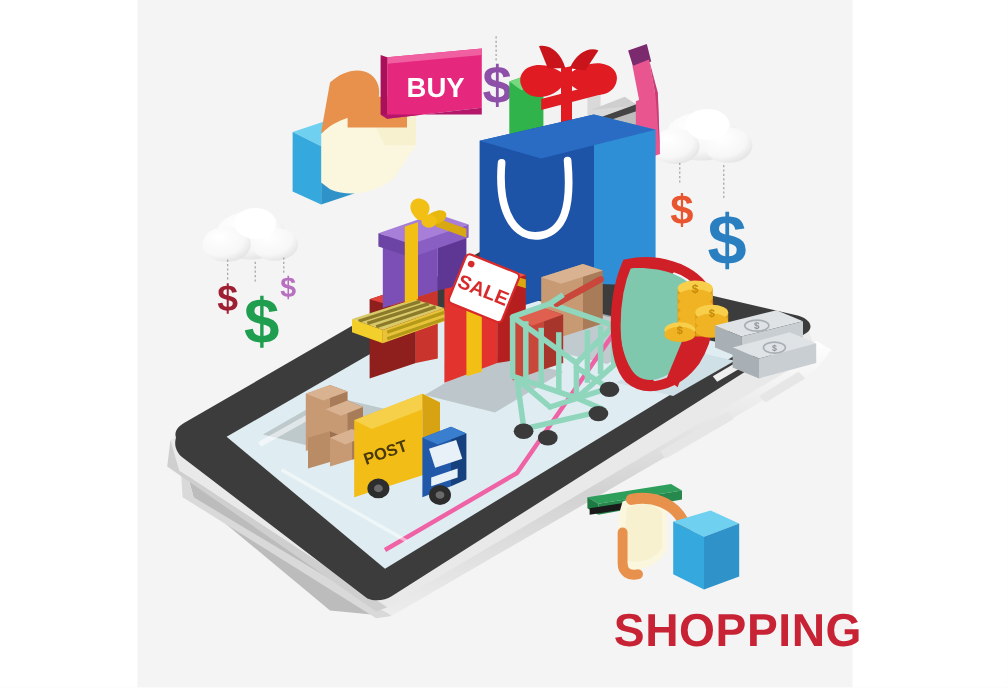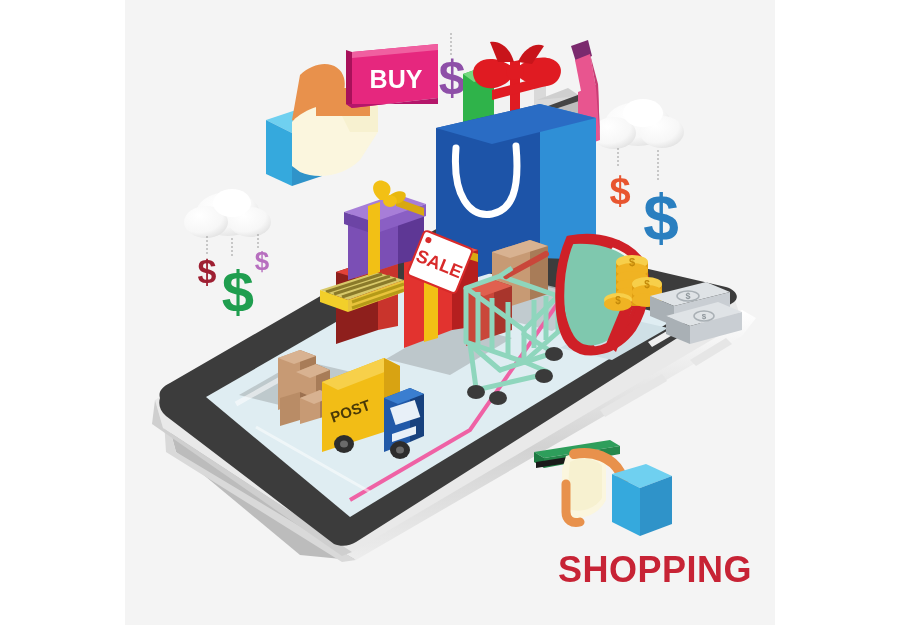--- a/index.html
+++ b/index.html
@@ -1,21 +1,21 @@
 <!DOCTYPE html>
 <html><head>
 <meta charset="utf-8">
 <style>
   html,body{margin:0;padding:0;background:#ffffff;}
   body{width:915px;height:625px;overflow:hidden;font-family:"Liberation Sans",sans-serif;}
   #stage{position:relative;width:915px;height:625px;background:#ffffff;}
   #panel{position:absolute;left:125px;top:0;width:650px;height:625px;background:#f4f4f4;}
   svg{display:block;overflow:visible;}
   #art{position:absolute;left:0;top:0;width:915px;height:625px;}
-  #shoptext{position:absolute;left:558px;top:552px;font-size:36px;font-weight:bold;
+  #shoptext{position:absolute;left:558px;top:552px;font-size:42px;font-weight:bold;
     letter-spacing:0.5px;color:#c72335;font-family:"Liberation Sans",sans-serif;
     line-height:1;white-space:nowrap;}
 </style>
 </head>
 <body>
 
 <div id="stage" style="background: rgb(255, 255, 255);">
   <div id="panel" style="left: 125px; width: 650px; background: rgb(244, 244, 244);"></div>
 
   <svg id="art" viewBox="0 0 915 625">

